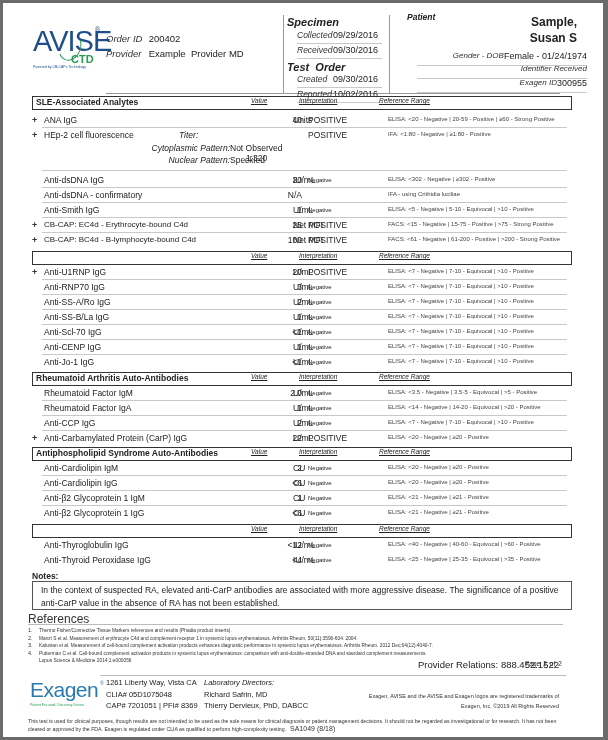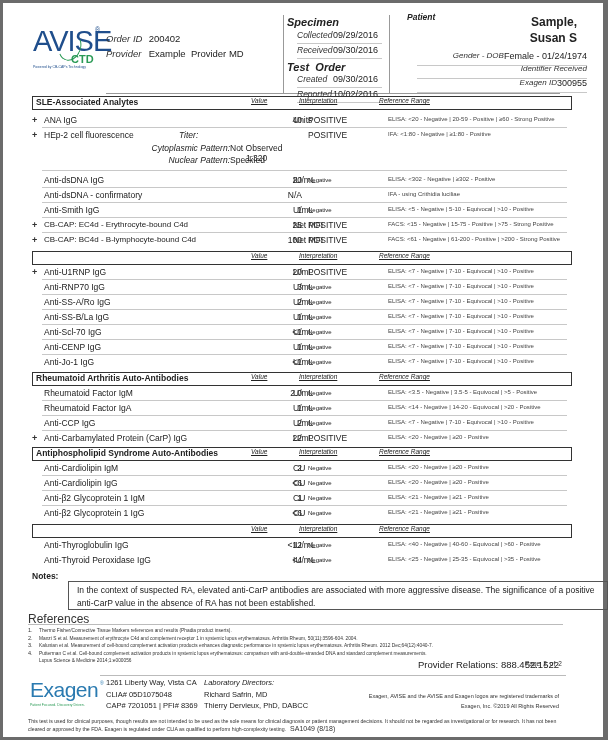--- a/index.html
+++ b/index.html
@@ -57,21 +57,21 @@
   .row .interp.pos { font-size: 8.5px; }
   .row .ref { position: absolute; left: 346px; top: 3px; font-size: 6px; color: #444; white-space: nowrap; }
   .row .titer { position: absolute; left: 137px; top: 2px; font-style: italic; }
   .row .titerval { position: absolute; left: 204px; top: 2px; margin-top: 23px; }
   .pattern { position: relative; height: 12px; font-size: 8.5px; margin-left: 10px; }
   .pattern .pl { position: absolute; right: 342px; font-style: italic; white-space: nowrap; }
   .pattern .pv { position: absolute; left: 188px; white-space: nowrap; }
   .spacer { height: 4px; border-bottom: 1px solid #c8c8c8; margin-left: 10px; margin-right: 5px; }
 
   .notes-title { position: absolute; left: 29px; top: 568px; font-size: 8.5px; font-weight: bold; }
-  .notes-box { position: absolute; left: 29px; top: 578px; width: 540px; height: 29px; border: 1px solid #555; padding: 2px 8px; font-size: 8.5px; line-height: 12.5px; margin-left: 36px; }
+  .notes-box { position: absolute; left: 29px; top: 578px; width: 540px; height: 29px; border: 1px solid #555; padding: 2px 8px; font-size: 8.5px; line-height: 12.5px; }
 
   .refs-title { position: absolute; left: 25px; top: 609px; font-size: 12px; color: #333; text-align: center; }
   .refs-line { position: absolute; left: 25px; top: 621px; width: 535px; height: 1px; background: #bbb; }
   .refs { position: absolute; left: 25px; top: 624px; width: 560px; font-size: 4.8px; line-height: 7.5px; color: #333; list-style: none; }
   .refs li { position: relative; padding-left: 11px; white-space: nowrap; }
   .refs li .n { position: absolute; left: 0; font-size: 5.5px; }
   .refs li .cont { display: block; }
 
   .pageno { position: absolute; left: 522px; top: 657px; font-size: 6.5px; color: #333; }
   .pageno span { margin-right: 3px; }

